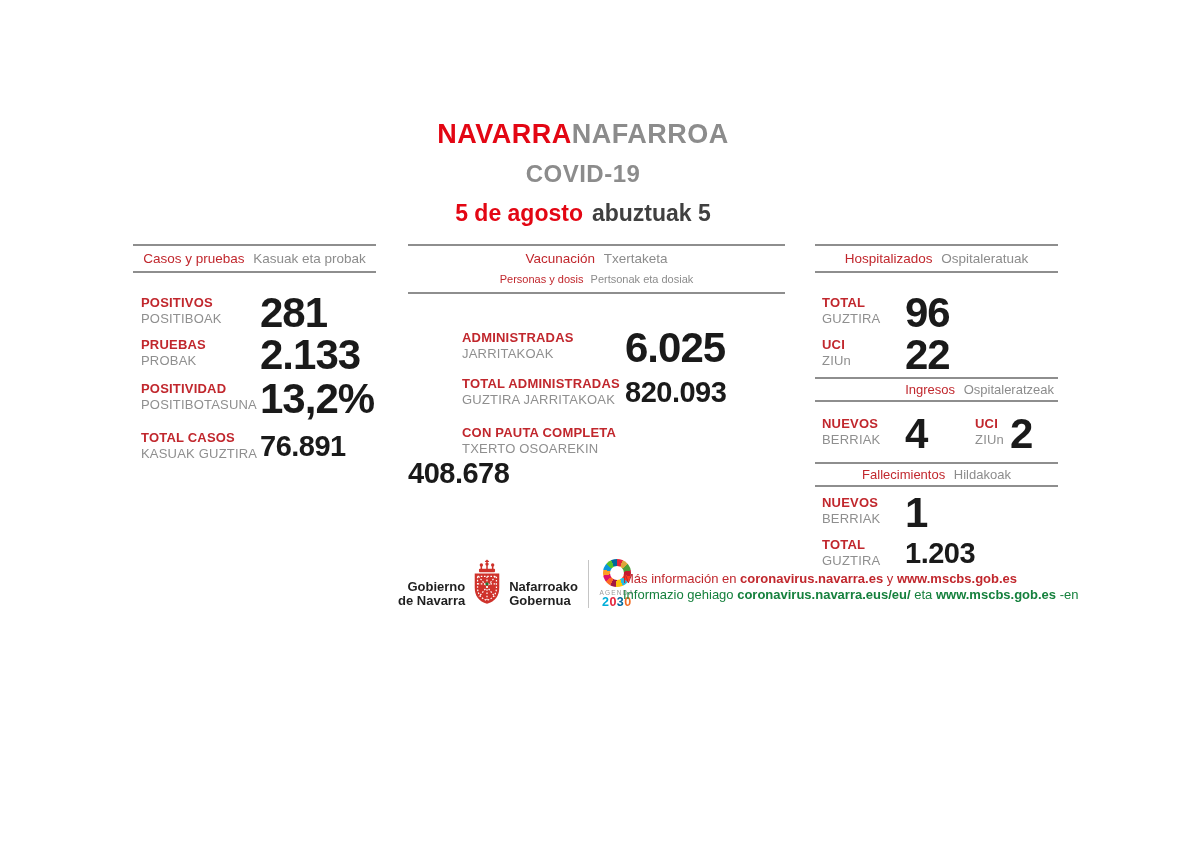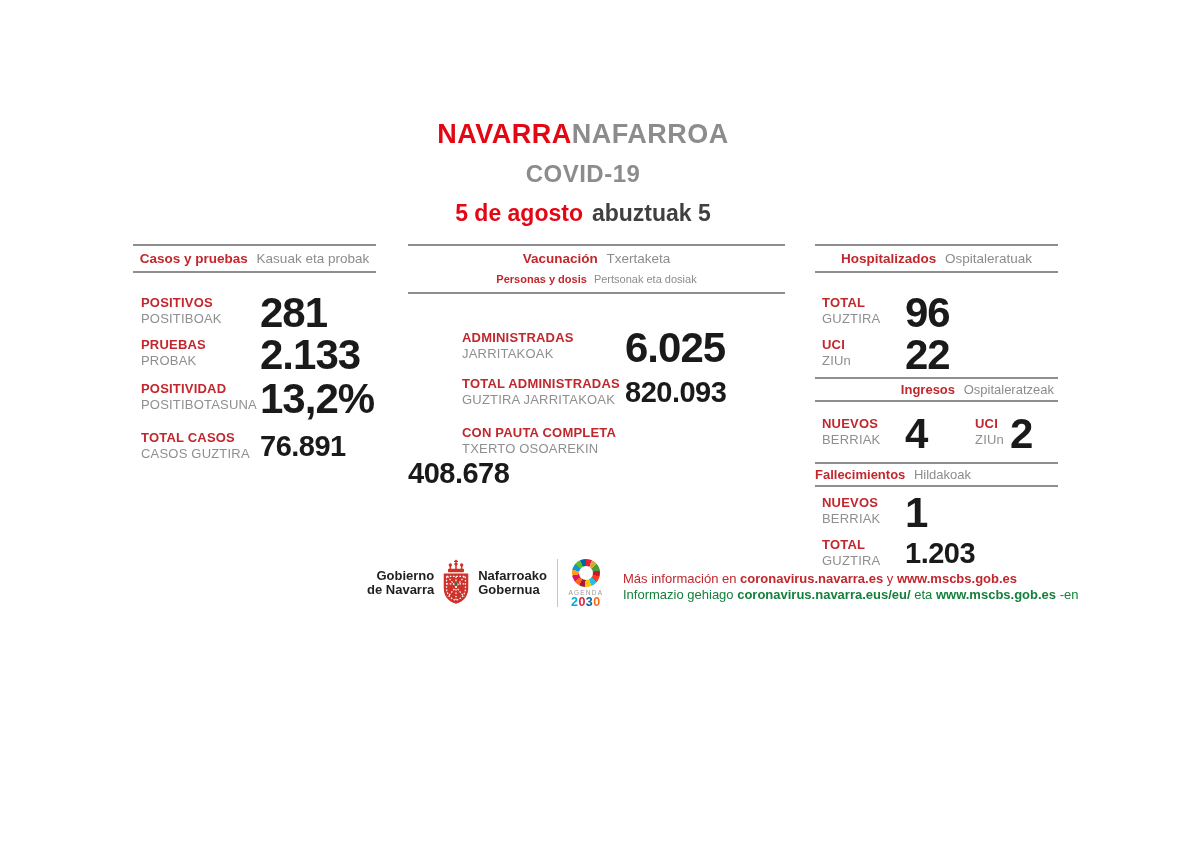--- a/index.html
+++ b/index.html
@@ -18,28 +18,28 @@
   .date-line .eu{color:#404040;margin-left:9px;}
 
   
   .col{position:absolute;top:244px;}
   .col-cases{left:133px;width:243px;}
   .col-vax{left:408px;width:377px;}
   .col-hosp{left:815px;width:243px;}
 
   .sec-header{border-top:2px solid #8e8e8e;border-bottom:2px solid #8e8e8e;
               text-align:center;font-size:13.5px;padding:5px 0 5px;}
-  .hdr-es{color:#c1272d;font-weight:bold;}
+  .hdr-es{color:#c1272d;font-weight:normal;}
   .hdr-eu{color:#8c8c8c;margin-left:5px;}
   .sec-header .sub{font-size:11px;margin-top:7px;margin-bottom:2px;}
   .sec-header .sub .hdr-es{font-size:11px;}
   .sec-header .sub .hdr-eu{font-size:11px;margin-left:4px;}
 
   .sub-header{border-top:2px solid #8e8e8e;border-bottom:2px solid #8e8e8e;
-              font-size:13px;padding:3px 0;text-align:left;}
+              font-size:13px;padding:3px 0;text-align:center;}
   .sub-header.right{text-align:right;padding-right:4px;}
 
   .row{display:flex;}
   .labels{padding-left:8px;}
   .col-cases .labels{width:119px;}
   .col-vax  .labels{margin-left:54px;padding-left:0;width:163px;}
   .col-hosp .labels{width:83px;padding-left:7px;}
   .label-es{color:#c1272d;font-weight:bold;font-size:13px;line-height:16px;letter-spacing:.2px;}
   .label-eu{color:#8f8f8f;font-size:13px;line-height:16px;letter-spacing:.2px;}
   .value{color:#1a1a1a;font-weight:bold;white-space:nowrap;}
@@ -60,21 +60,21 @@
 
   
   .foot-note{position:absolute;left:141px;top:571px;font-size:13px;line-height:16px;}
   .foot-note .es{color:#b83a3a;}
   .foot-note .eu{color:#8f8f8f;}
   .foot-info{position:absolute;left:623px;top:571px;font-size:13px;line-height:16px;}
   .foot-info .line-es{color:#c1272d;}
   .foot-info .line-eu{color:#15803d;}
   .foot-info .link{font-weight:bold;text-decoration:none;color:inherit;cursor:pointer;}
 
-  .logo-block{position:absolute;left:367px;top:558px;display:flex;align-items:center;}
+  .logo-block{position:absolute;left:398px;top:558px;display:flex;align-items:flex-end;}
   .gov-text{font-size:13px;font-weight:bold;color:#1f1f1f;line-height:14px;}
   .gov-es{text-align:right;margin-right:5px;}
   .gov-eu{text-align:left;margin-left:5px;}
   .shield{width:34px;height:50px;display:block;}
   .logo-divider{width:1px;height:48px;background:#c5c5c5;margin:0 9px 0 10px;}
   .agenda{width:38px;text-align:center;}
   .wheel{width:28px;height:28px;border-radius:50%;margin:0 auto;position:relative;
      background:conic-gradient(#e5243b 0 7%,#dda63a 7% 14%,#4c9f38 14% 22%,#c5192d 22% 29%,
        #ff3a21 29% 36%,#26bde2 36% 43%,#fcc30b 43% 51%,#a21942 51% 58%,#fd6925 58% 65%,
        #dd1367 65% 72%,#fd9d24 72% 79%,#0a97d9 79% 86%,#56c02b 86% 93%,#00689d 93% 100%);}
@@ -117,21 +117,21 @@
     <div class="row row3">
       <div class="labels">
         <div class="label-es">POSITIVIDAD</div>
         <div class="label-eu">POSITIBOTASUNA</div>
       </div>
       <div class="value xl">13,2%</div>
     </div>
     <div class="row row4">
       <div class="labels">
         <div class="label-es">TOTAL CASOS</div>
-        <div class="label-eu">CASOS GUZTIRA</div>
+        <div class="label-eu">KASUAK GUZTIRA</div>
       </div>
       <div class="value md">76.891</div>
     </div>
   </section>
 
   <section class="col col-vax">
     <div class="sec-header">
       <div>
         <span class="hdr-es">Vacunación</span>
         <span class="hdr-eu">Txertaketa</span>

